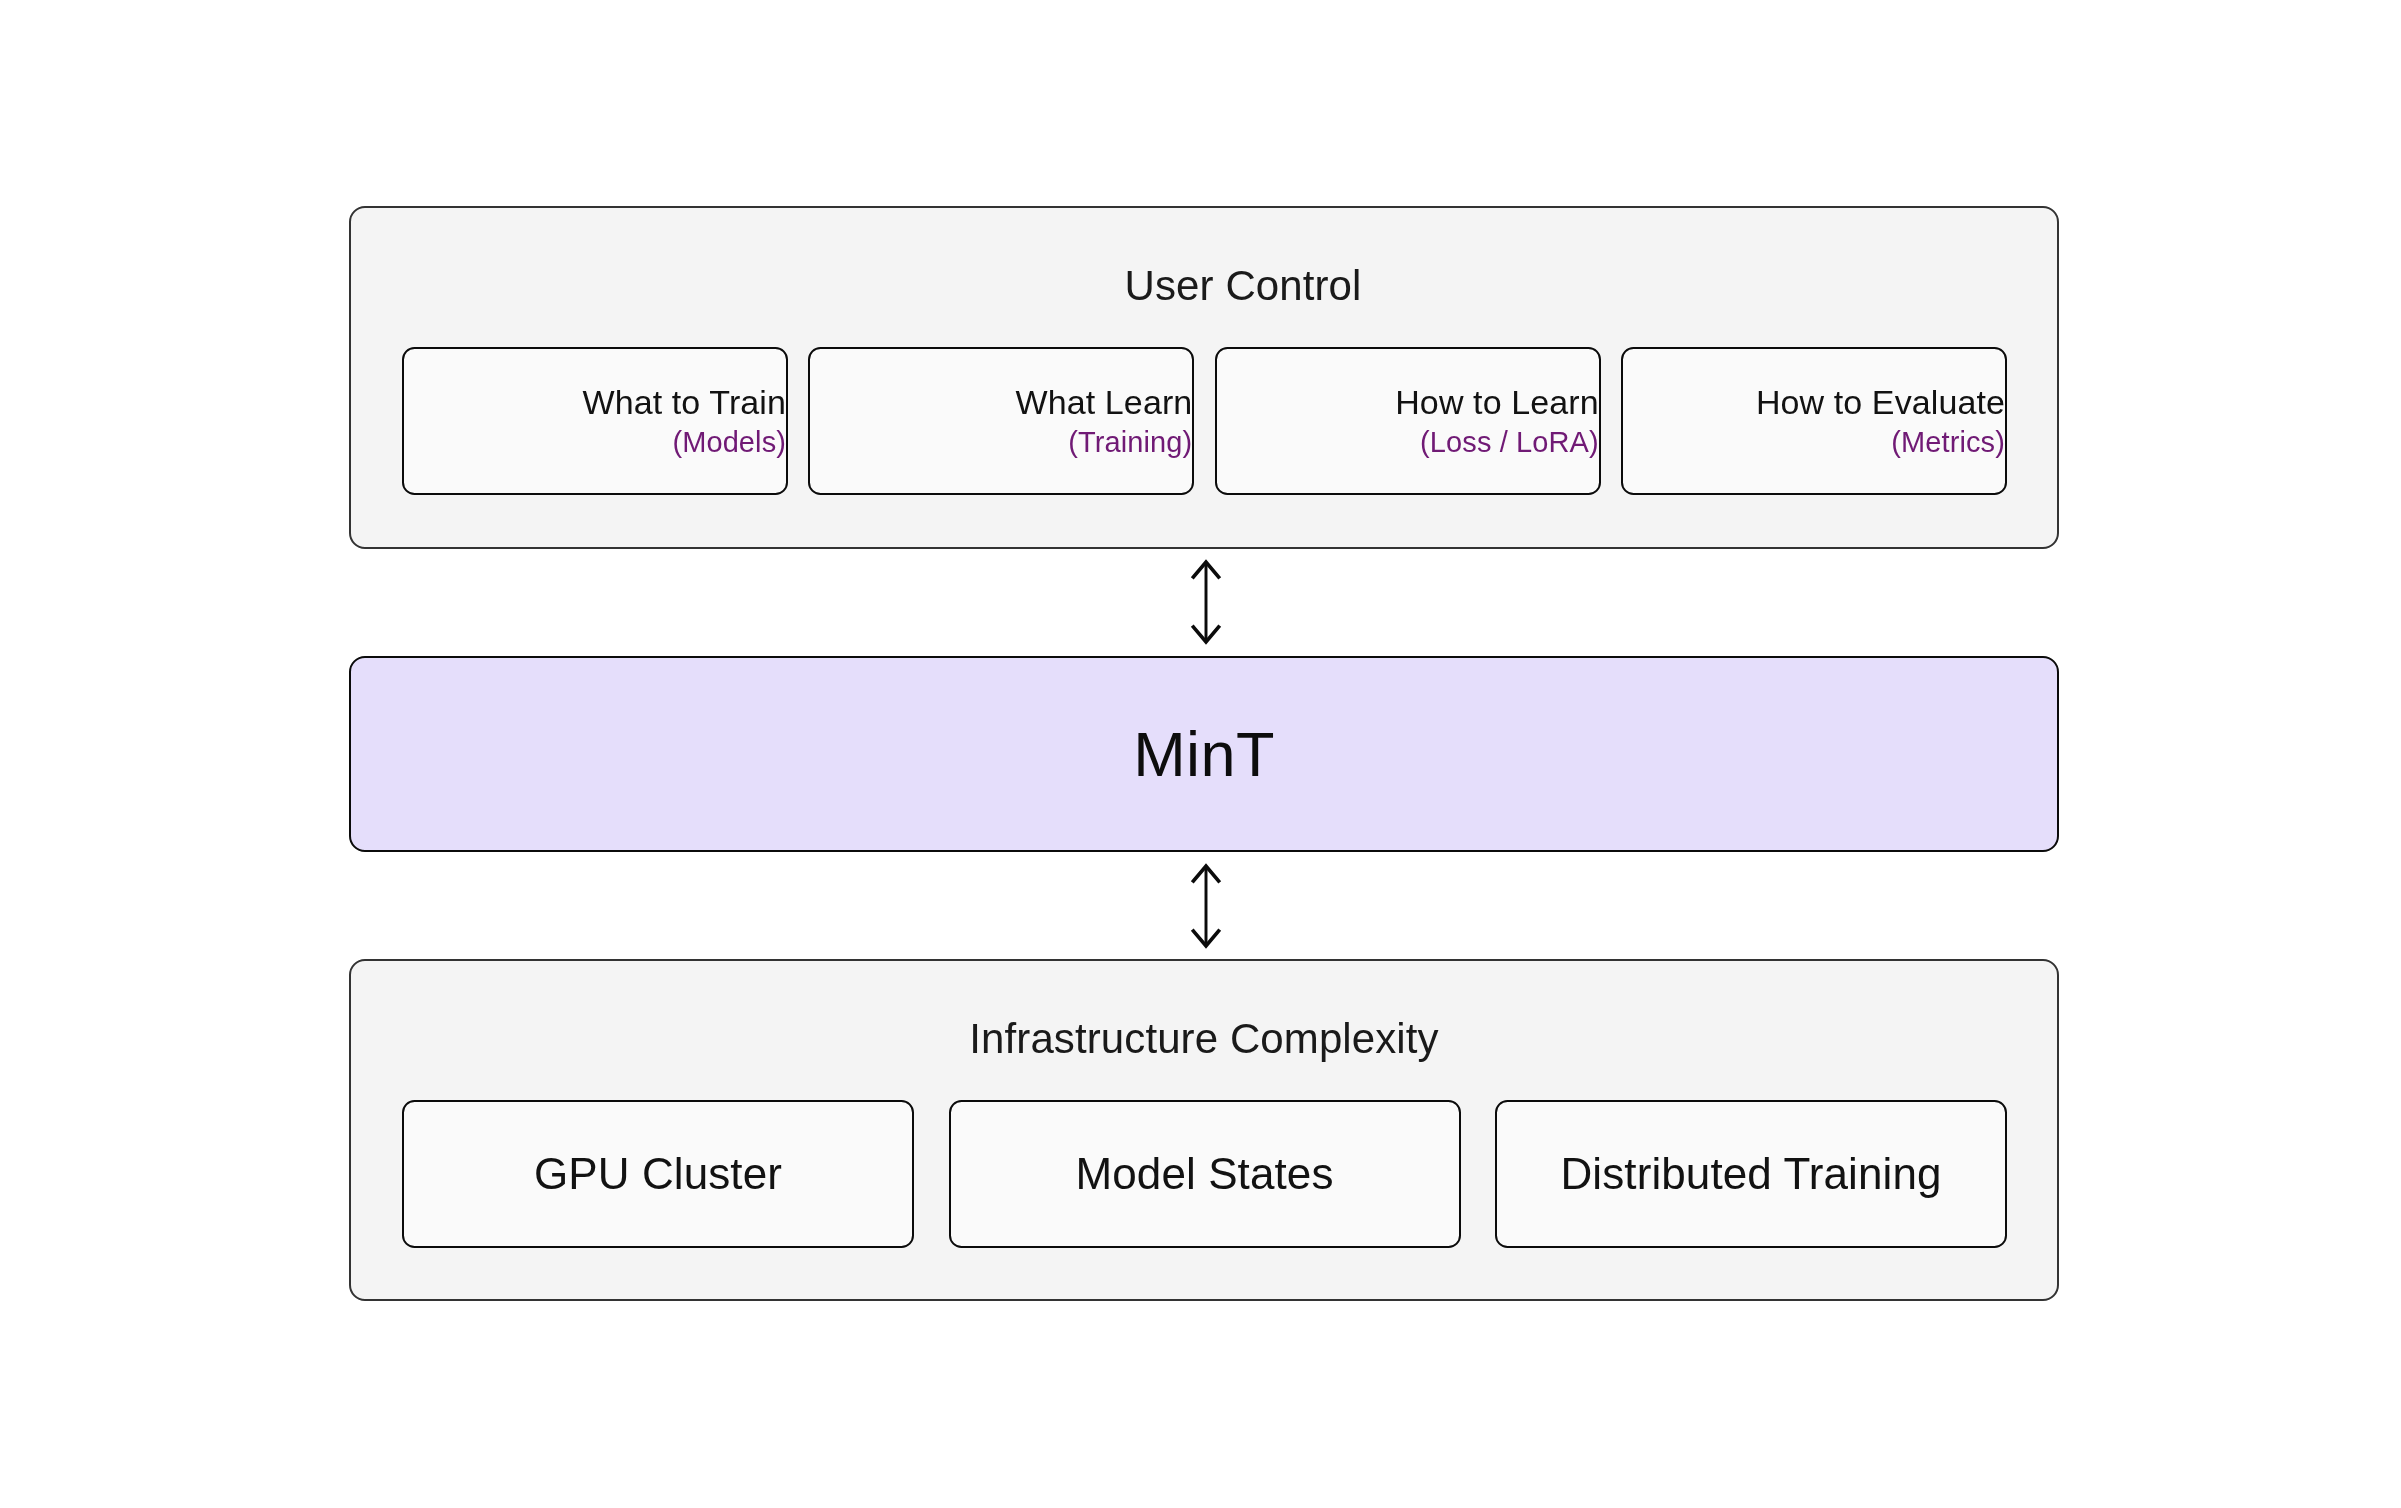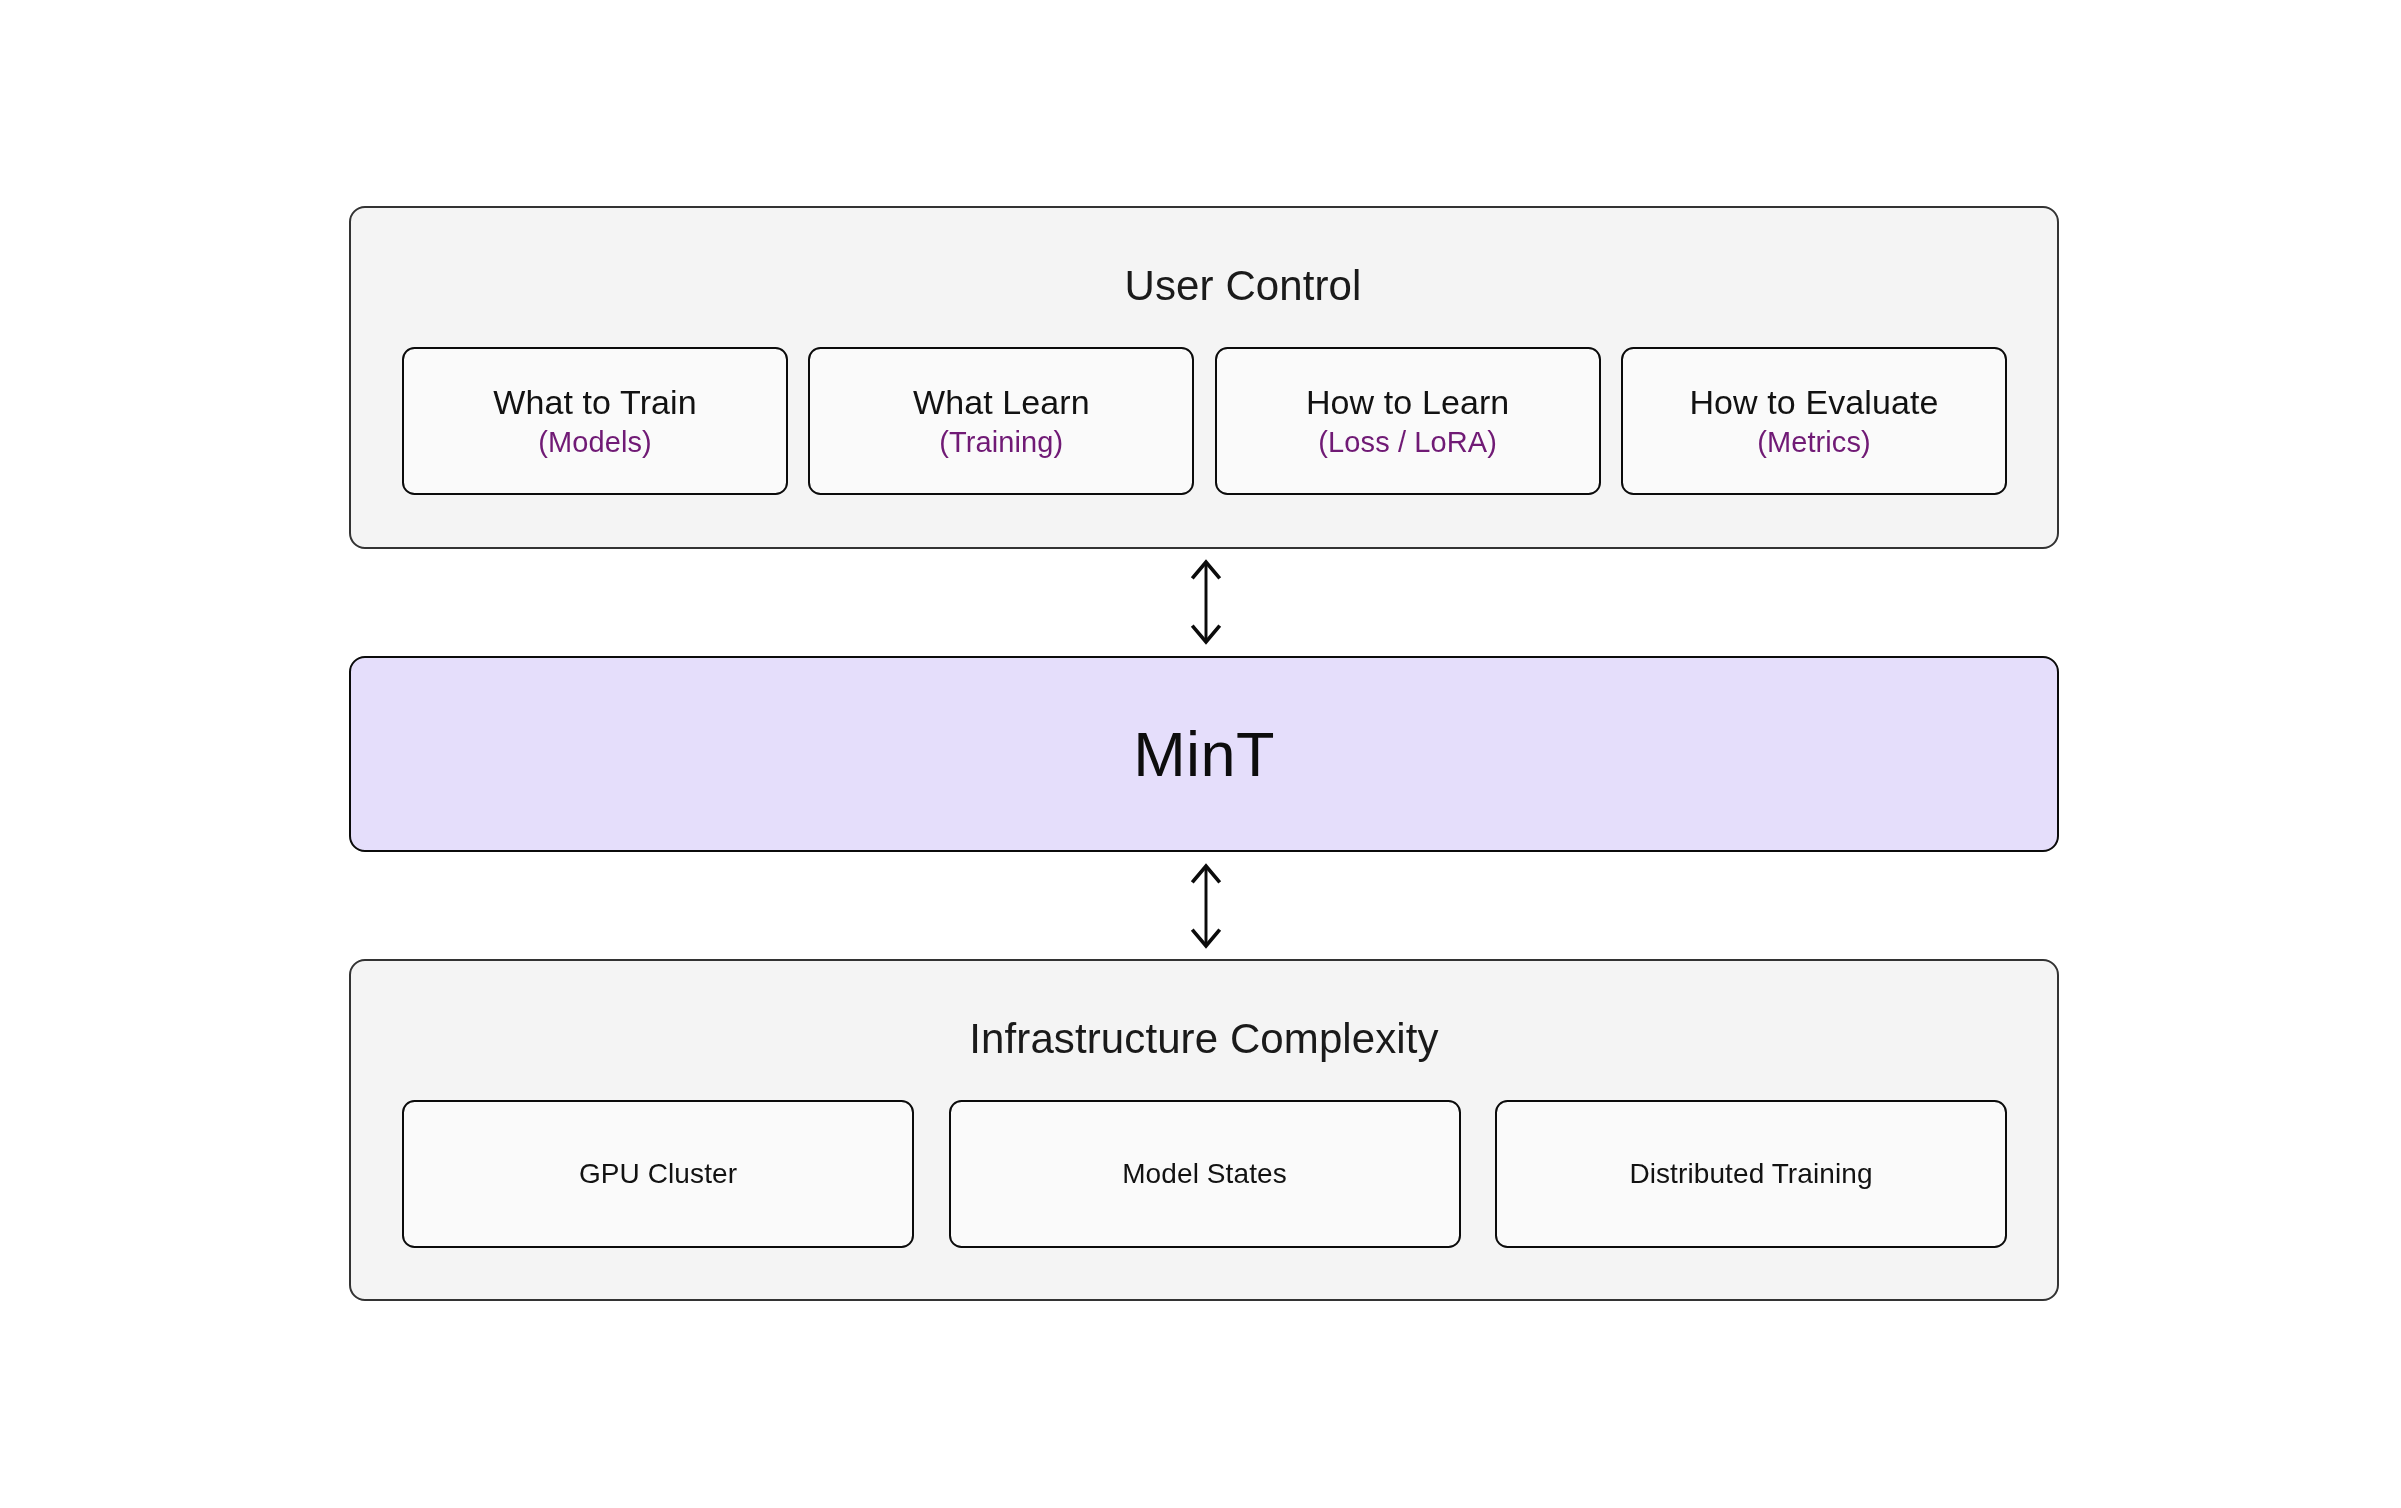--- a/index.html
+++ b/index.html
@@ -70,39 +70,39 @@
   .card {
     background: #fafafa;
     border: 2.2px solid #0b0b0b;
     border-radius: 12.5px;
     box-sizing: border-box;
     display: flex;
     flex-direction: column;
     align-items: center;
     justify-content: center;
   }
-  #row-user-control .card { width: 386px; height: 148px; }
+  #row-user-control .card { width: 386px; height: 148px; align-items: flex-end; }
   #row-infrastructure .card { width: 512px; height: 148px; }
 
   .card-label {
     font-size: 34px;
     font-weight: 400;
     color: #121212;
     line-height: 1;
     letter-spacing: 0.1px;
   }
   .card-sub {
     font-size: 29px;
     font-weight: 400;
     color: #701a75;
     line-height: 1;
     margin-top: 9px;
     letter-spacing: 0.1px;
   }
-  #row-infrastructure .card-label { font-size: 28px; }
+  #row-infrastructure .card-label { font-size: 44px; }
 
   
   #mint-box {
     position: absolute;
     left: 349px;
     top: 656px;
     width: 1710px;
     height: 196px;
     background: #e5defb;
     border: 2.2px solid #0b0b0b;

